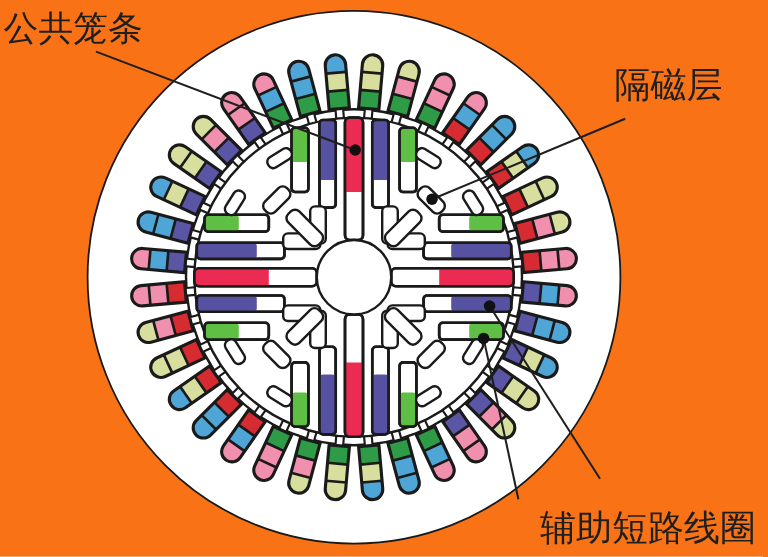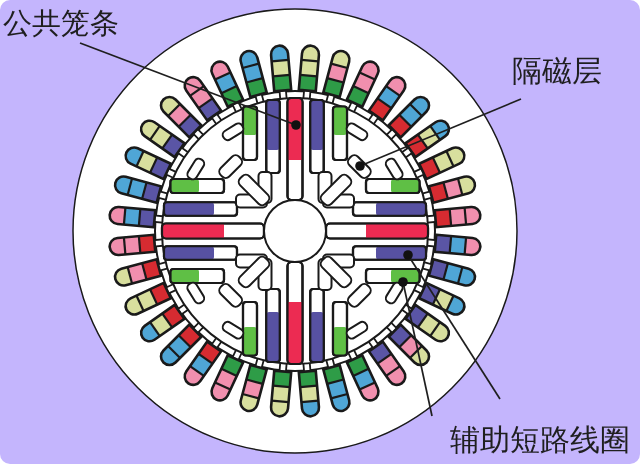--- a/index.html
+++ b/index.html
@@ -1,17 +1,17 @@
 <!DOCTYPE html>
 <html><head>
 <meta charset="utf-8">
 <style>
   html,body{margin:0;padding:0;background:#ffffff;}
-  .stage{position:relative;width:640px;height:464px;background:#c4b5fd;overflow:hidden;
-         font-family:"Liberation Serif","DejaVu Serif",serif;border-radius:10px;}
+  .stage{position:relative;width:640px;height:464px;background:#f97316;overflow:hidden;
+         font-family:"Liberation Serif","DejaVu Serif",serif;}
   svg{display:block;}
   text.cn-label{font-family:"Liberation Serif","DejaVu Serif",serif;fill:#1f1f1f;}
 </style>
 </head>
 <body>
 
 <div class="stage">
   <svg id="motor-svg" width="640" height="464" viewBox="0 0 640 464">
     <g id="diagram-layer">
         <circle cx="295" cy="231" r="222" fill="#fff" stroke="#1a1a1a" stroke-width="1.5"></circle>

